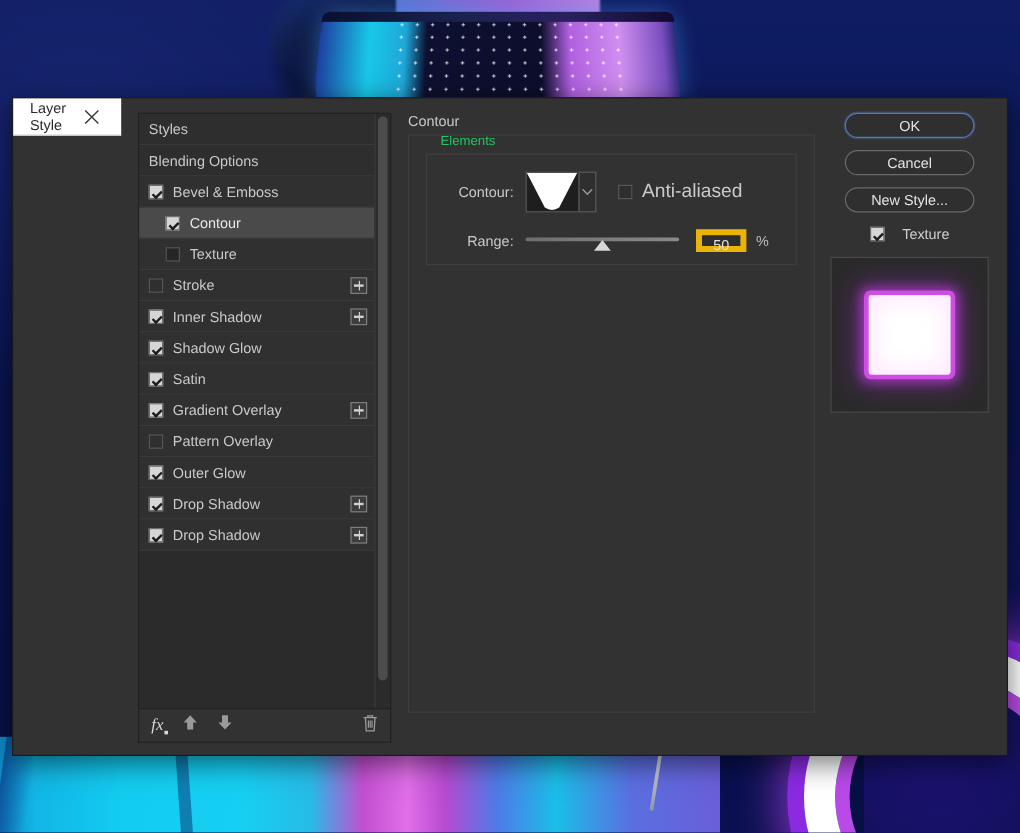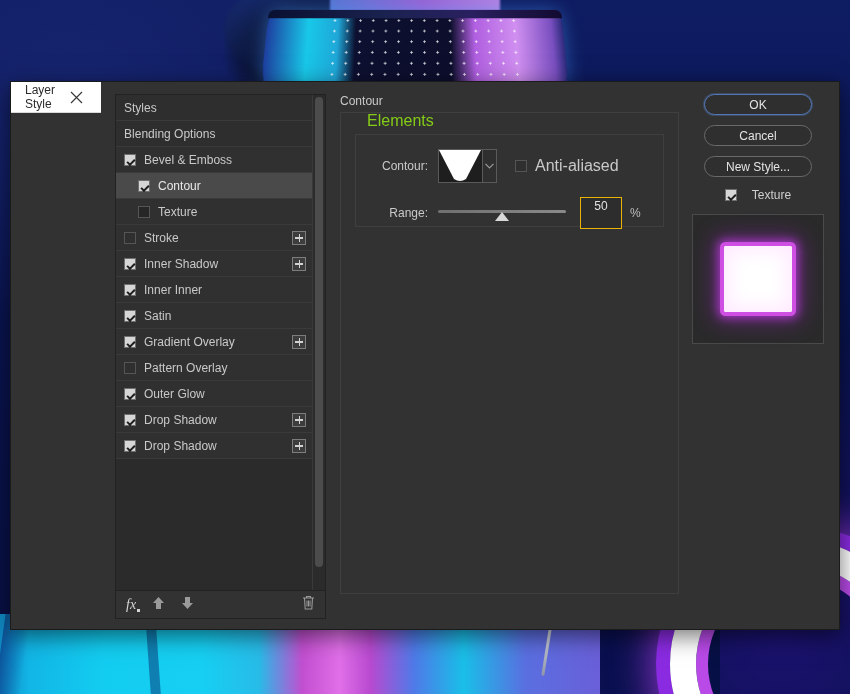--- a/index.html
+++ b/index.html
@@ -178,21 +178,21 @@
   
   .centercol { flex: 1; padding: 0 12px 0 14px; }
   .grouptitle { font-size: 12px; color: #c9c9c9; margin-bottom: 2px; }
   .outerbox {
     border: 1px solid #3f3f3f; border-top: none; height: 482px;
     position: relative; padding: 0 14px;
   }
   .outerbox > .capline {
     position: absolute; top: 0; left: 0; right: 0; height: 1px; background: #3f3f3f;
   }
-  .subtitle { font-size: 16px; color: #84cc16; margin: 4px 0 4px 12px; }
+  .subtitle { font-size: 11px; color: #22c55e; margin: 4px 0 4px 12px; }
   .innerbox {
     border: 1px solid #3f3f3f; margin: 0 0 0 0; padding: 14px 0 16px 0;
     height: 93px;
   }
   .fieldrow { display: flex; align-items: center; padding: 0 0 0 10px; }
   .fieldrow + .fieldrow { margin-top: 14px; }
   .flabel { font-size: 12px; color: #c9c9c9; width: 62px; text-align: right; margin-right: 10px; }
 
   .contourpick { display: flex; align-items: stretch; height: 34px; }
   .contourthumb {
@@ -213,21 +213,21 @@
     position: absolute; left: 0; right: 0; top: 4px; height: 3px;
     background: linear-gradient(90deg,#6f6f6f,#8a8a8a);
     border-radius: 2px;
   }
   .slider .thumb {
     position: absolute; top: 6px; width: 0; height: 0;
     border-left: 7px solid transparent; border-right: 7px solid transparent;
     border-bottom: 9px solid #d8d8d8;
   }
   .numbox {
-    width: 42px; height: 32px; background: #2d2d2d; border: 1px solid #eab308;
+    width: 42px; height: 19px; background: #2d2d2d; border: 5px solid #eab308;
     color: #e2e2e2; font-size: 12px; text-align: center; line-height: 17px;
   }
   .pct { font-size: 12px; color: #bdbdbd; margin-left: 8px; }
 
   
   .rightcol { width: 134px; display: flex; flex-direction: column; align-items: center; }
   .btn {
     width: 108px; height: 21px; border-radius: 11px; background: #2f2f2f;
     border: 1px solid #6a6a6a; color: #e3e3e3; font-size: 12px;
     display: flex; align-items: center; justify-content: center;
@@ -310,21 +310,21 @@
               <span class="lbl">Stroke</span>
               <span class="plusbtn"></span>
             </div>
             <div class="row">
               <span class="cb on"></span>
               <span class="lbl">Inner Shadow</span>
               <span class="plusbtn"></span>
             </div>
             <div class="row">
               <span class="cb on"></span>
-              <span class="lbl">Inner Inner</span>
+              <span class="lbl">Shadow Glow</span>
             </div>
             <div class="row">
               <span class="cb on"></span>
               <span class="lbl">Satin</span>
             </div>
             <div class="row">
               <span class="cb on"></span>
               <span class="lbl">Gradient Overlay</span>
               <span class="plusbtn"></span>
             </div>

